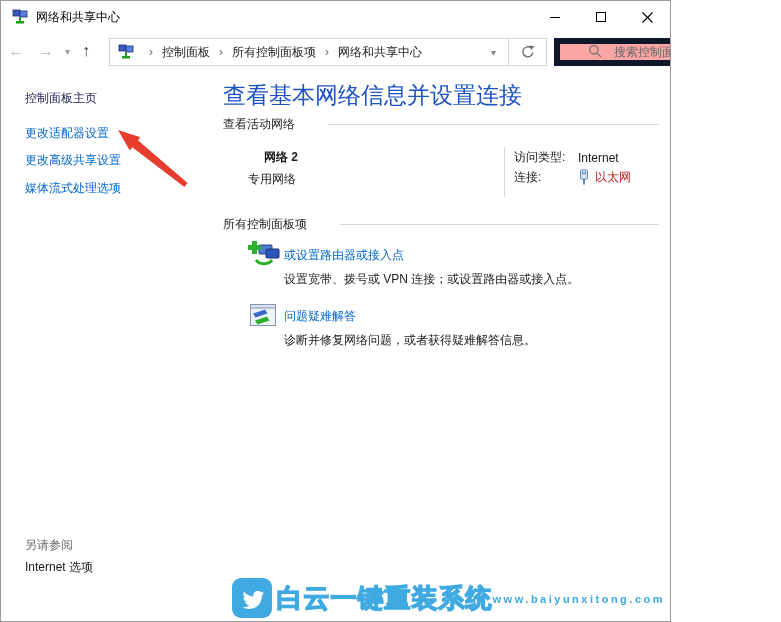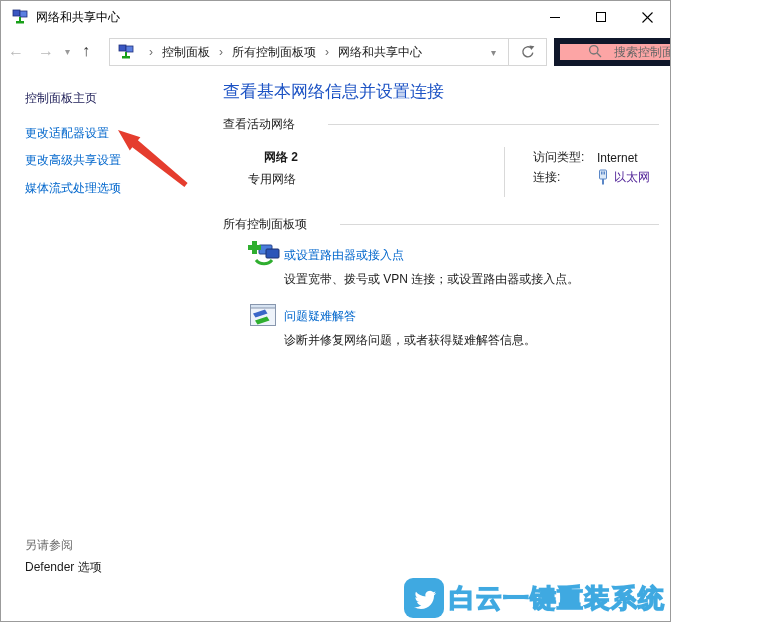--- a/index.html
+++ b/index.html
@@ -34,30 +34,30 @@
   .searchbox input::placeholder { color:#666; opacity:1; }
 
   
   .side-item { position:absolute; left:24px; white-space:nowrap; cursor:pointer; }
   .side-home { color:#21215a; }
   .side-link { color:#0066cc; }
   .side-gray { color:#6d6d6d; cursor:default; }
   .side-dark { color:#1b1b1b; }
 
   
-  .main-title { position:absolute; left:222px; top:79px; font-size:17px; color:#1d53c4; white-space:nowrap; }
+  .main-title { position:absolute; left:222px; top:79px; font-size:23px; color:#1d53c4; white-space:nowrap; }
   .section-hdr { position:absolute; left:222px; right:11px; display:flex; align-items:center;gap:24px; }
   .section-hdr .lbl { white-space:nowrap; color:#1a1a1a; }
   .section-hdr .rule { flex:1; height:1px; background:#d9d9d9; margin-left:9px; }
   .net-name { position:absolute; left:247px; top:148px; font-weight:bold;margin-left:16px; }
   .net-type { position:absolute; left:247px; top:170px; }
   .net-divider { position:absolute; left:503px; top:146px; width:1px; height:50px; background:#d9d9d9; }
-  .net-row { position:absolute; left:532px; display:flex; align-items:center; }
+  .net-row { position:absolute; left:513px; display:flex; align-items:center; }
   .net-lbl { width:64px; }
-  .net-link { color:#4c1d95; cursor:pointer; }
+  .net-link { color:#b91c1c; cursor:pointer; }
   .task-icon { position:absolute; left:247px; }
   .task-title { position:absolute; left:283px; color:#0066cc; cursor:pointer; white-space:nowrap; }
   .task-desc { position:absolute; left:283px; color:#1a1a1a; white-space:nowrap; }
 
   
   .red-arrow { position:absolute; left:100px; top:112px; pointer-events:none; }
 
   
   .watermark { position:absolute; right:5px; bottom:3px; display:flex; align-items:center; }
   .wm-badge { width:40px; height:40px; flex:none; }
@@ -129,21 +129,21 @@
       </svg>
       <input type="text" placeholder="搜索控制面板" style="">
     </div>
   </div>
 
   <div class="side-item side-home" style="top:89px">控制面板主页</div>
   <div class="side-item side-link" style="top:124px">更改适配器设置</div>
   <div class="side-item side-link" style="top:151px">更改高级共享设置</div>
   <div class="side-item side-link" style="top:179px">媒体流式处理选项</div>
   <div class="side-item side-gray" style="top:536px">另请参阅</div>
-  <div class="side-item side-dark" style="top:558px">Defender 选项</div>
+  <div class="side-item side-dark" style="top:558px">Internet 选项</div>
 
   <div class="main-title">查看基本网络信息并设置连接</div>
 
   <div class="section-hdr" style="top:115px">
     <span class="lbl">查看活动网络</span>
     <span class="rule"></span>
   </div>
 
   <div class="net-name">网络 2</div>
   <div class="net-type">专用网络</div>
@@ -193,16 +193,17 @@
     <polygon points="17,17 39.4,24.2 36.9,27.3 86.6,70.1 83.4,73.9 31.3,34.3 28.8,37.4" fill="#e53d2e"></polygon>
   </svg>
 
   <div class="watermark">
     <svg class="wm-badge" viewBox="0 0 40 40">
       <rect width="40" height="40" rx="9" fill="#3fa9e1"></rect>
       <path d="M32 13.5c-.8.4-1.7.6-2.6.8a4.6 4.6 0 0 0-7.9 4.2c-3.8-.2-7.2-2-9.5-4.8-.4.7-.6 1.5-.6 2.3 0 1.6.8 3 2 3.8-.7 0-1.4-.2-2-.5v.1c0 2.2 1.6 4.1 3.7 4.5-.4.1-.8.2-1.2.2l-.9-.1c.6 1.8 2.3 3.2 4.3 3.2A9.2 9.2 0 0 1 10 29a13 13 0 0 0 7 2c8.4 0 13-7 13-13v-.6c.9-.6 1.6-1.4 2.2-2.3-.8.4-1.7.6-2.6.7a4.6 4.6 0 0 0 2-2.5c-.9.5-1.8.9-2.8 1.1z" fill="#fff"></path>
     </svg>
     <div class="wm-text">
       <div class="wm-title">白云一键重装系统</div>
+      <div class="wm-url">www.baiyunxitong.com</div>
     </div>
   </div>
 
 </div>
 
 </body></html>

